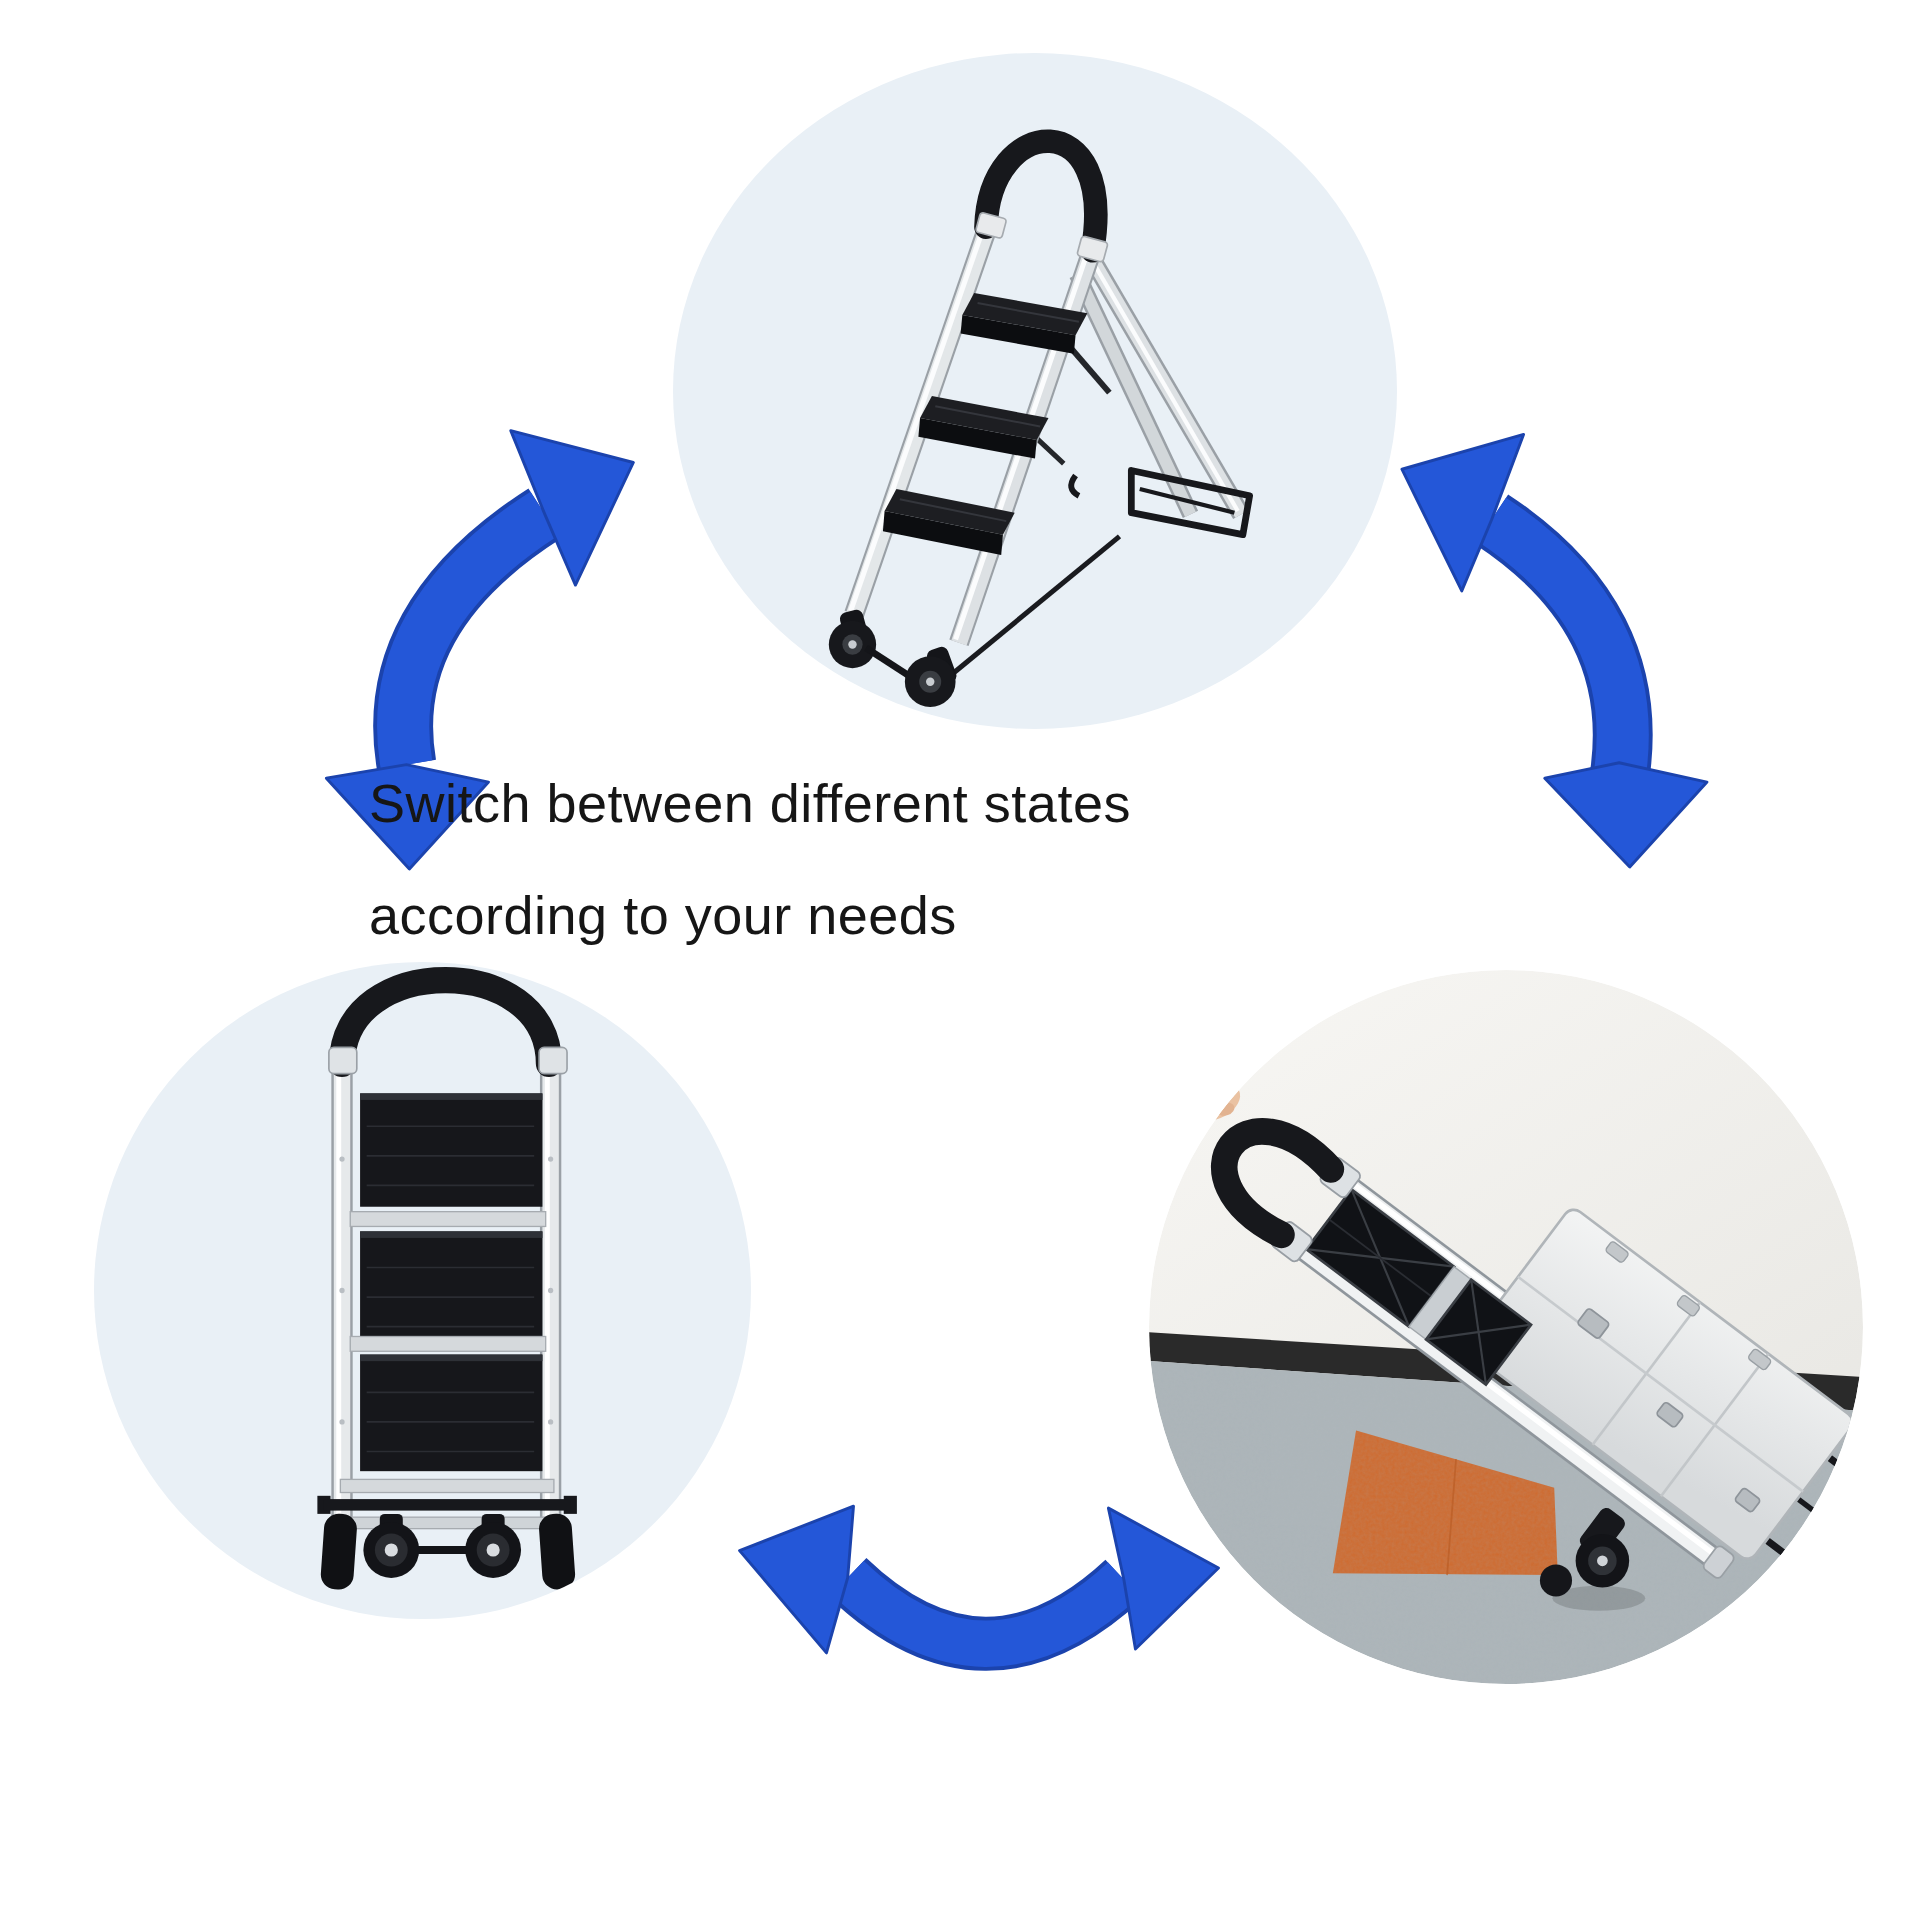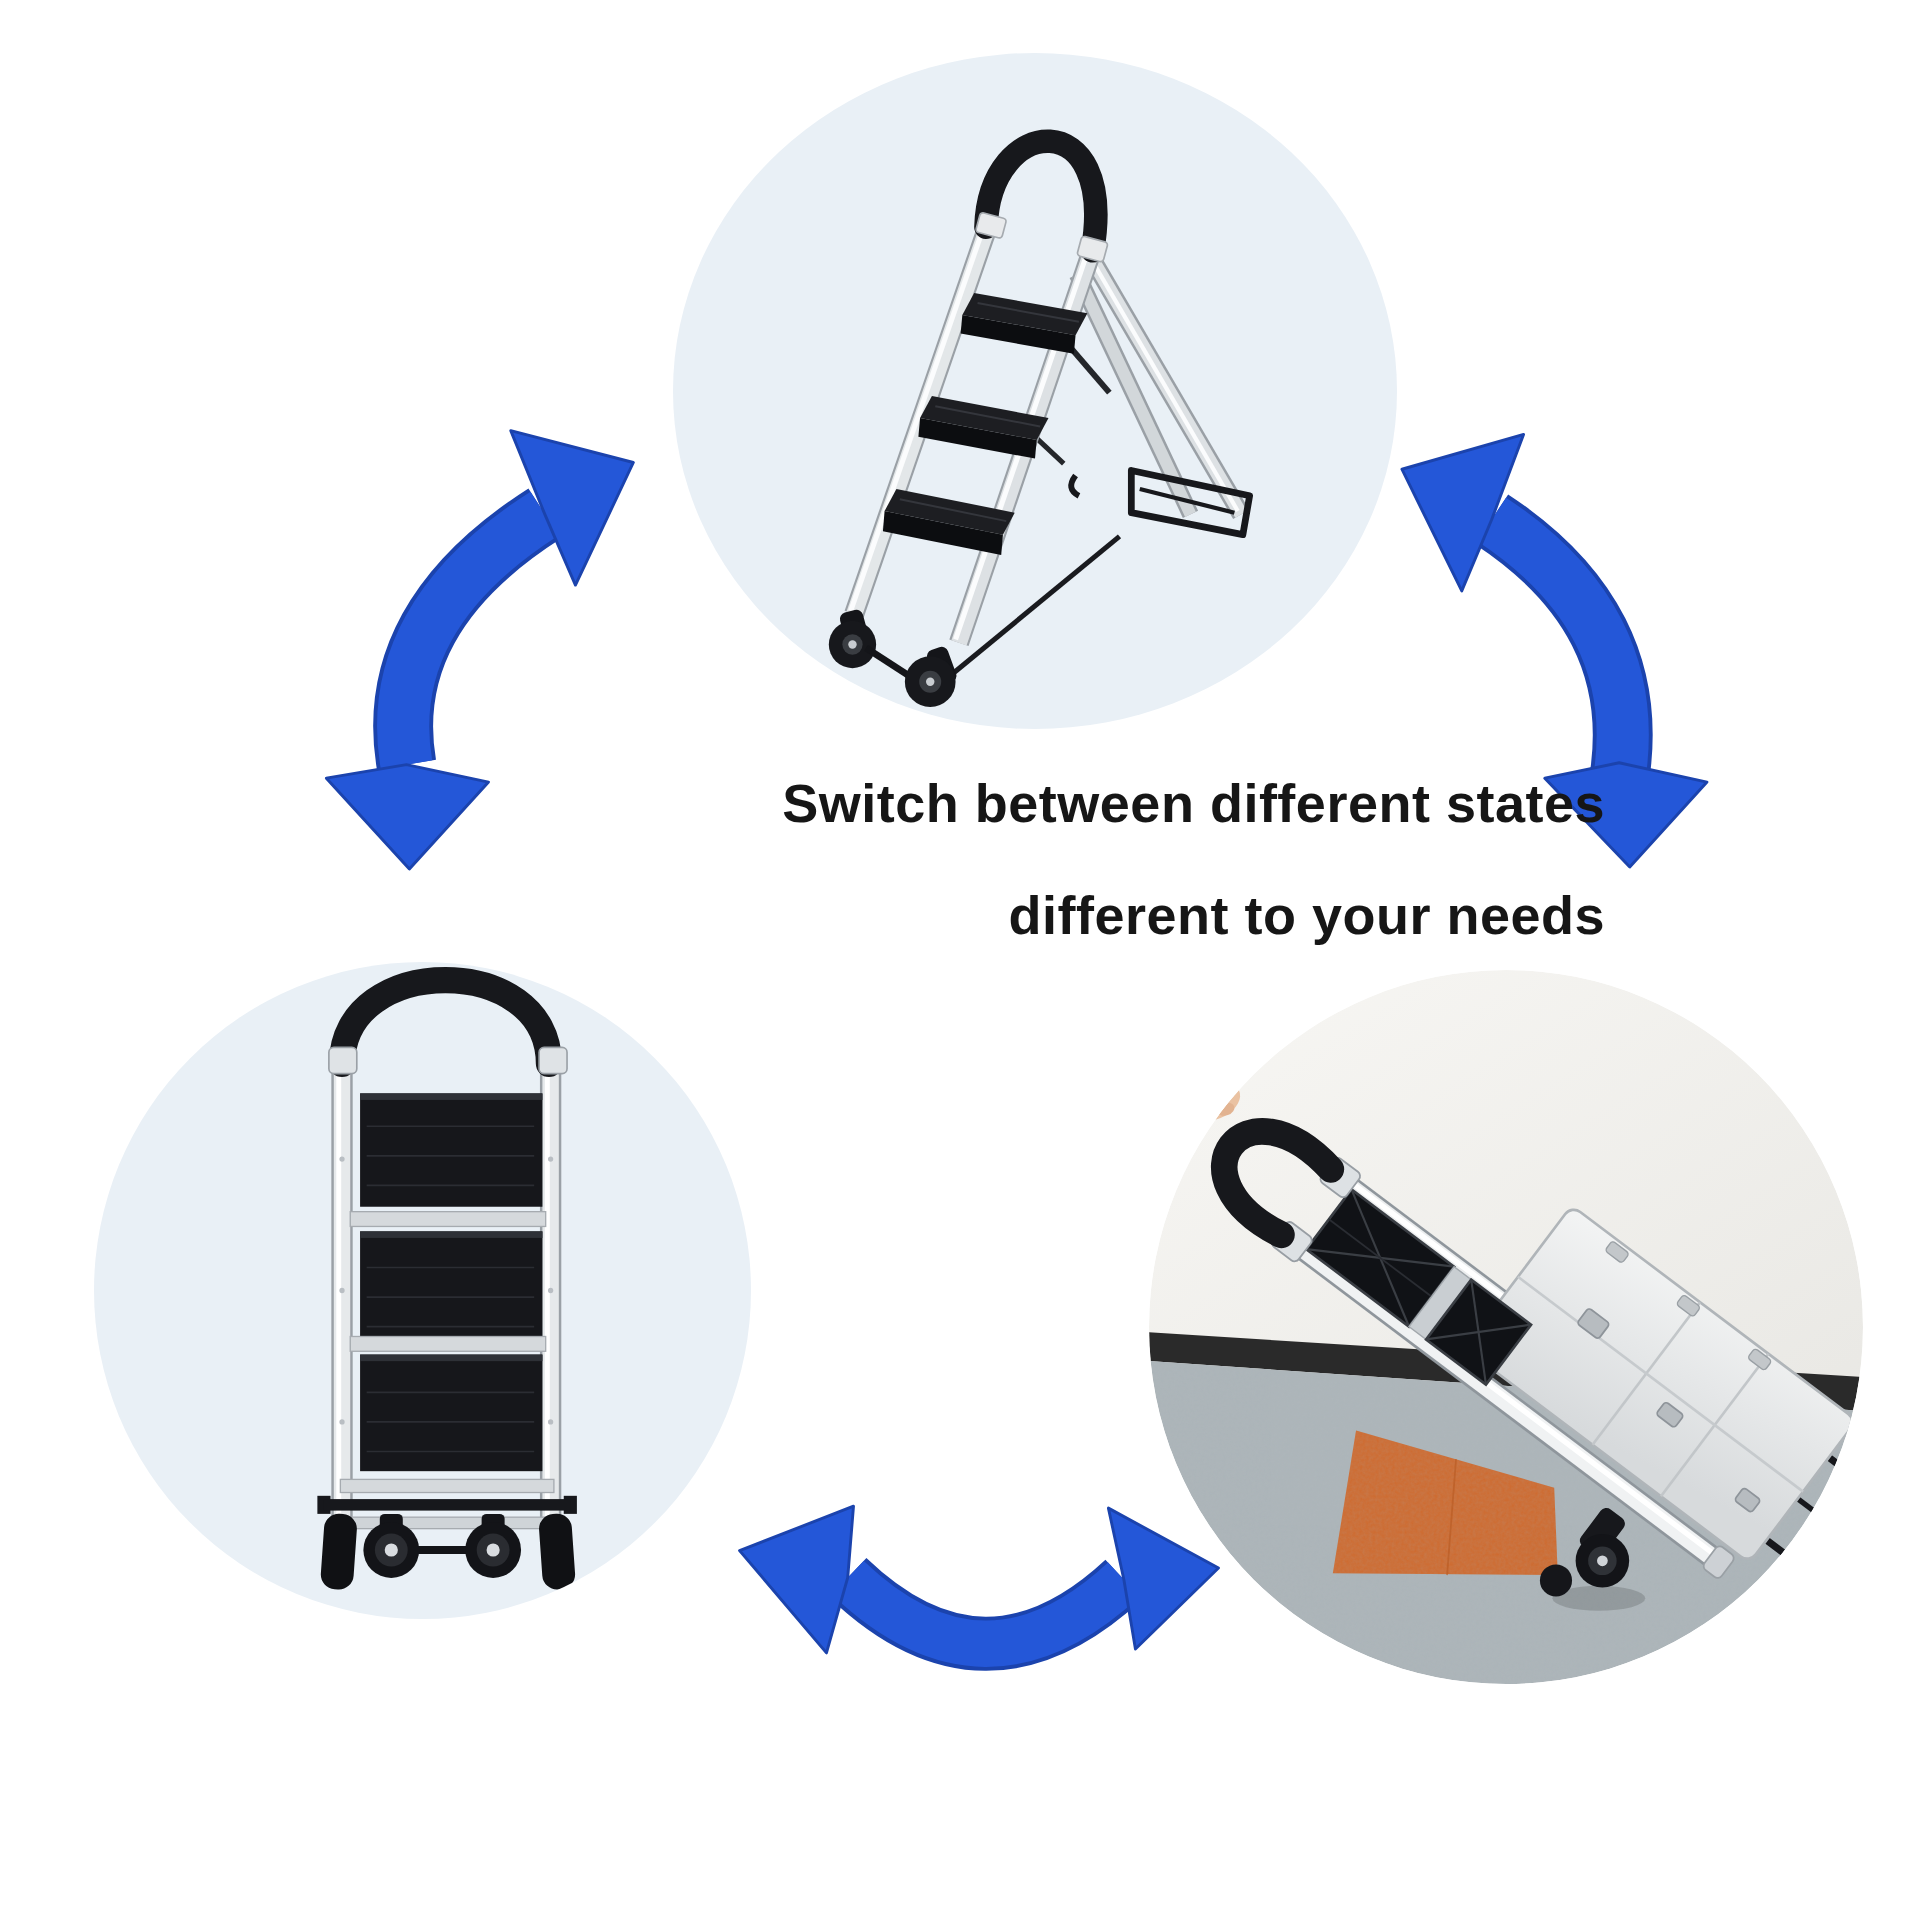--- a/index.html
+++ b/index.html
@@ -12,22 +12,22 @@
   }
   .state-circle svg{display:block;width:100%;height:100%;}
   .circle-top{left:673px;top:53px;width:724px;height:676px;}
   .circle-bl{left:94px;top:962px;width:657px;height:657px;}
   .circle-br{left:1149px;top:970px;width:714px;height:714px;background:#ffffff;}
   .arrows-overlay{position:absolute;left:0;top:0;width:1931px;height:1931px;}
   .arrow-body-under{stroke:var(--arrow_edge,#1b43ad);fill:none;}
   .arrow-body{stroke:var(--arrow_blue,#2457d8);fill:none;}
   .arrow-head{fill:var(--arrow_blue,#2457d8);stroke:var(--arrow_edge,#1b43ad);stroke-width:3;stroke-linejoin:round;}
   .caption{
-    position:absolute;left:369px;top:747px;width:1236px;text-align:right;
-    color:var(--text_color,#161616);font-size:54px;font-weight:bold;letter-spacing:0.5px;
+    position:absolute;left:369px;top:747px;width:1236px;text-align:left;
+    color:var(--text_color,#161616);font-size:54px;font-weight:normal;letter-spacing:0.5px;
   }
   .caption .line{height:112px;line-height:112px;white-space:nowrap;}
 </style>
 </head>
 <body>
 
 <div class="stage">
 
   <div class="state-circle circle-top">
     <svg viewBox="0 0 400 400">
@@ -274,17 +274,17 @@
     <g>
       <path class="arrow-body-under" d="M 878,1634 Q 1020,1770 1164,1636" stroke-width="56"></path>
       <path class="arrow-body" d="M 878,1634 Q 1020,1770 1164,1636" stroke-width="48"></path>
       <polygon class="arrow-head" points="766,1606 884,1560 878,1634 856,1712"></polygon>
       <polygon class="arrow-head" points="1262,1624 1148,1562 1164,1636 1176,1708"></polygon>
     </g>
   </svg>
 
   <div class="caption">
     <div class="line">Switch between different states</div>
-    <div class="line">different to your needs</div>
+    <div class="line">according to your needs</div>
   </div>
 
 </div>
 
 
 </body></html>

